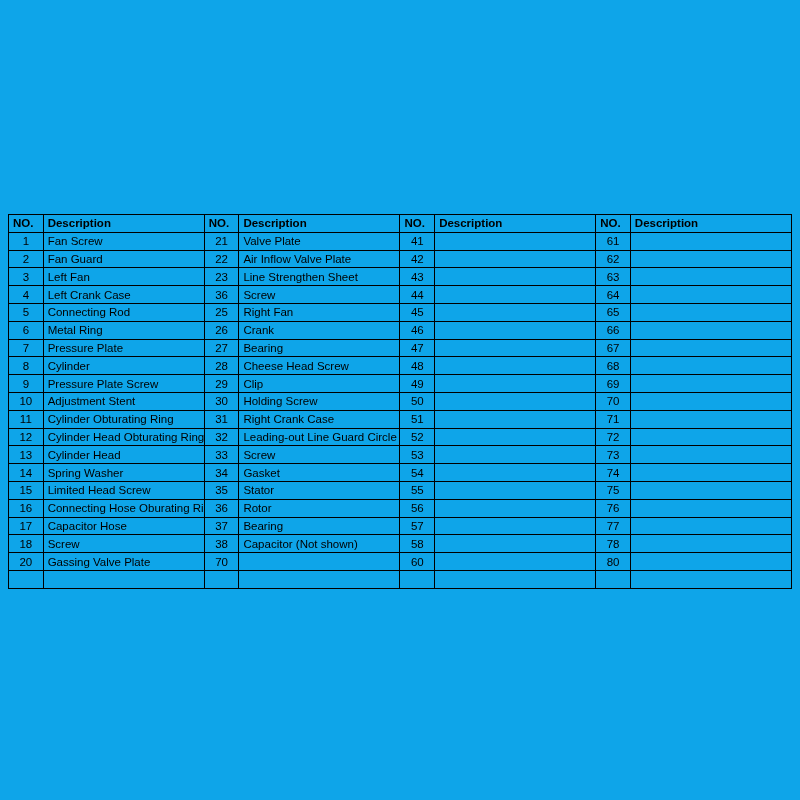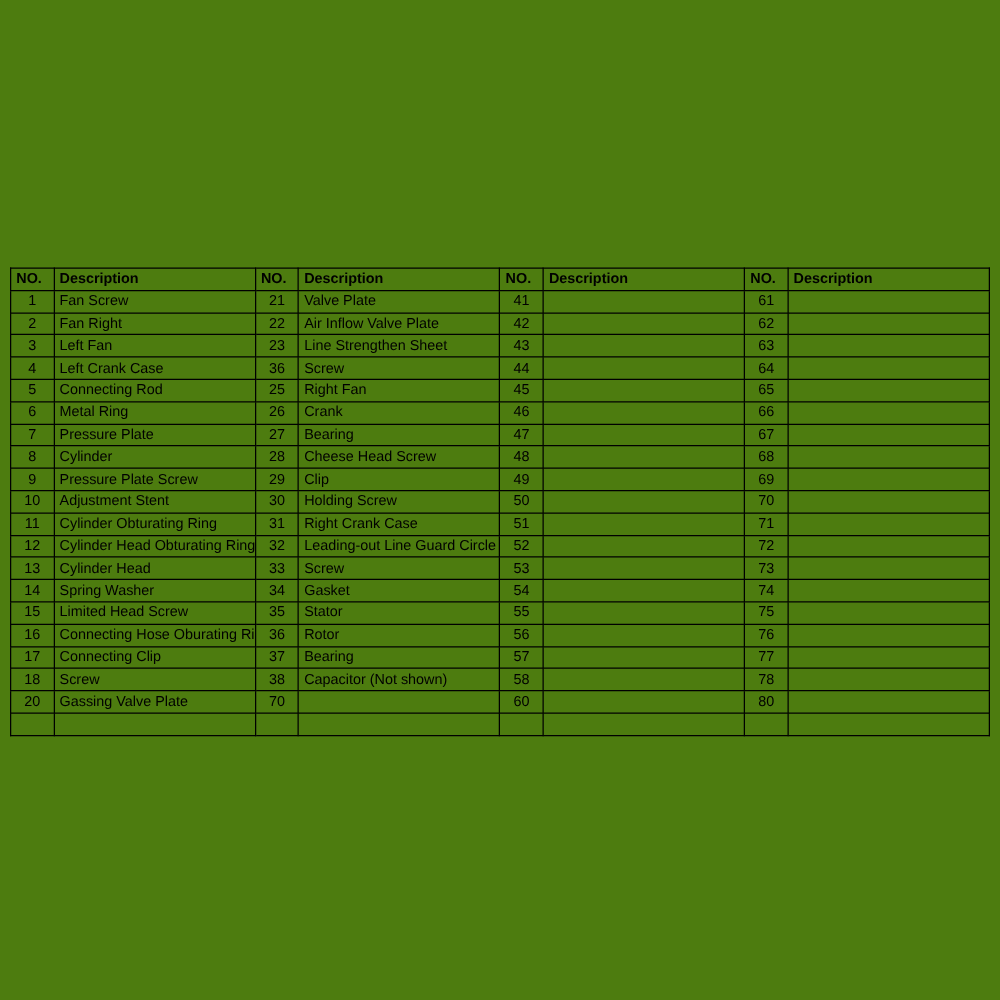--- a/index.html
+++ b/index.html
@@ -7,21 +7,21 @@
     padding: 0;
     width: 800px;
     height: 800px;
     background: #ffffff;
     font-family: "Liberation Sans", sans-serif;
   }
   #page {
     position: relative;
     width: 800px;
     height: 800px;
-    background: #4d7c0f;
+    background: #0ea5e9;
     overflow: hidden;
   }
   #table-wrap {
     position: absolute;
     left: 8px;
     top: 214px;
     width: 784px;
   }
   table.parts {
     border-collapse: collapse;
@@ -87,21 +87,21 @@
             <td>Fan Screw</td>
             <td class="num">21</td>
             <td>Valve Plate</td>
             <td class="num">41</td>
             <td></td>
             <td class="num">61</td>
             <td></td>
           </tr>
           <tr>
             <td class="num">2</td>
-            <td>Fan Right</td>
+            <td>Fan Guard</td>
             <td class="num">22</td>
             <td>Air Inflow Valve Plate</td>
             <td class="num">42</td>
             <td></td>
             <td class="num">62</td>
             <td></td>
           </tr>
           <tr>
             <td class="num">3</td>
             <td>Left Fan</td>
@@ -237,21 +237,21 @@
             <td>Connecting Hose Oburating Ring</td>
             <td class="num">36</td>
             <td>Rotor</td>
             <td class="num">56</td>
             <td></td>
             <td class="num">76</td>
             <td></td>
           </tr>
           <tr>
             <td class="num">17</td>
-            <td>Connecting Clip</td>
+            <td>Capacitor Hose</td>
             <td class="num">37</td>
             <td>Bearing</td>
             <td class="num">57</td>
             <td></td>
             <td class="num">77</td>
             <td></td>
           </tr>
           <tr>
             <td class="num">18</td>
             <td>Screw</td>

